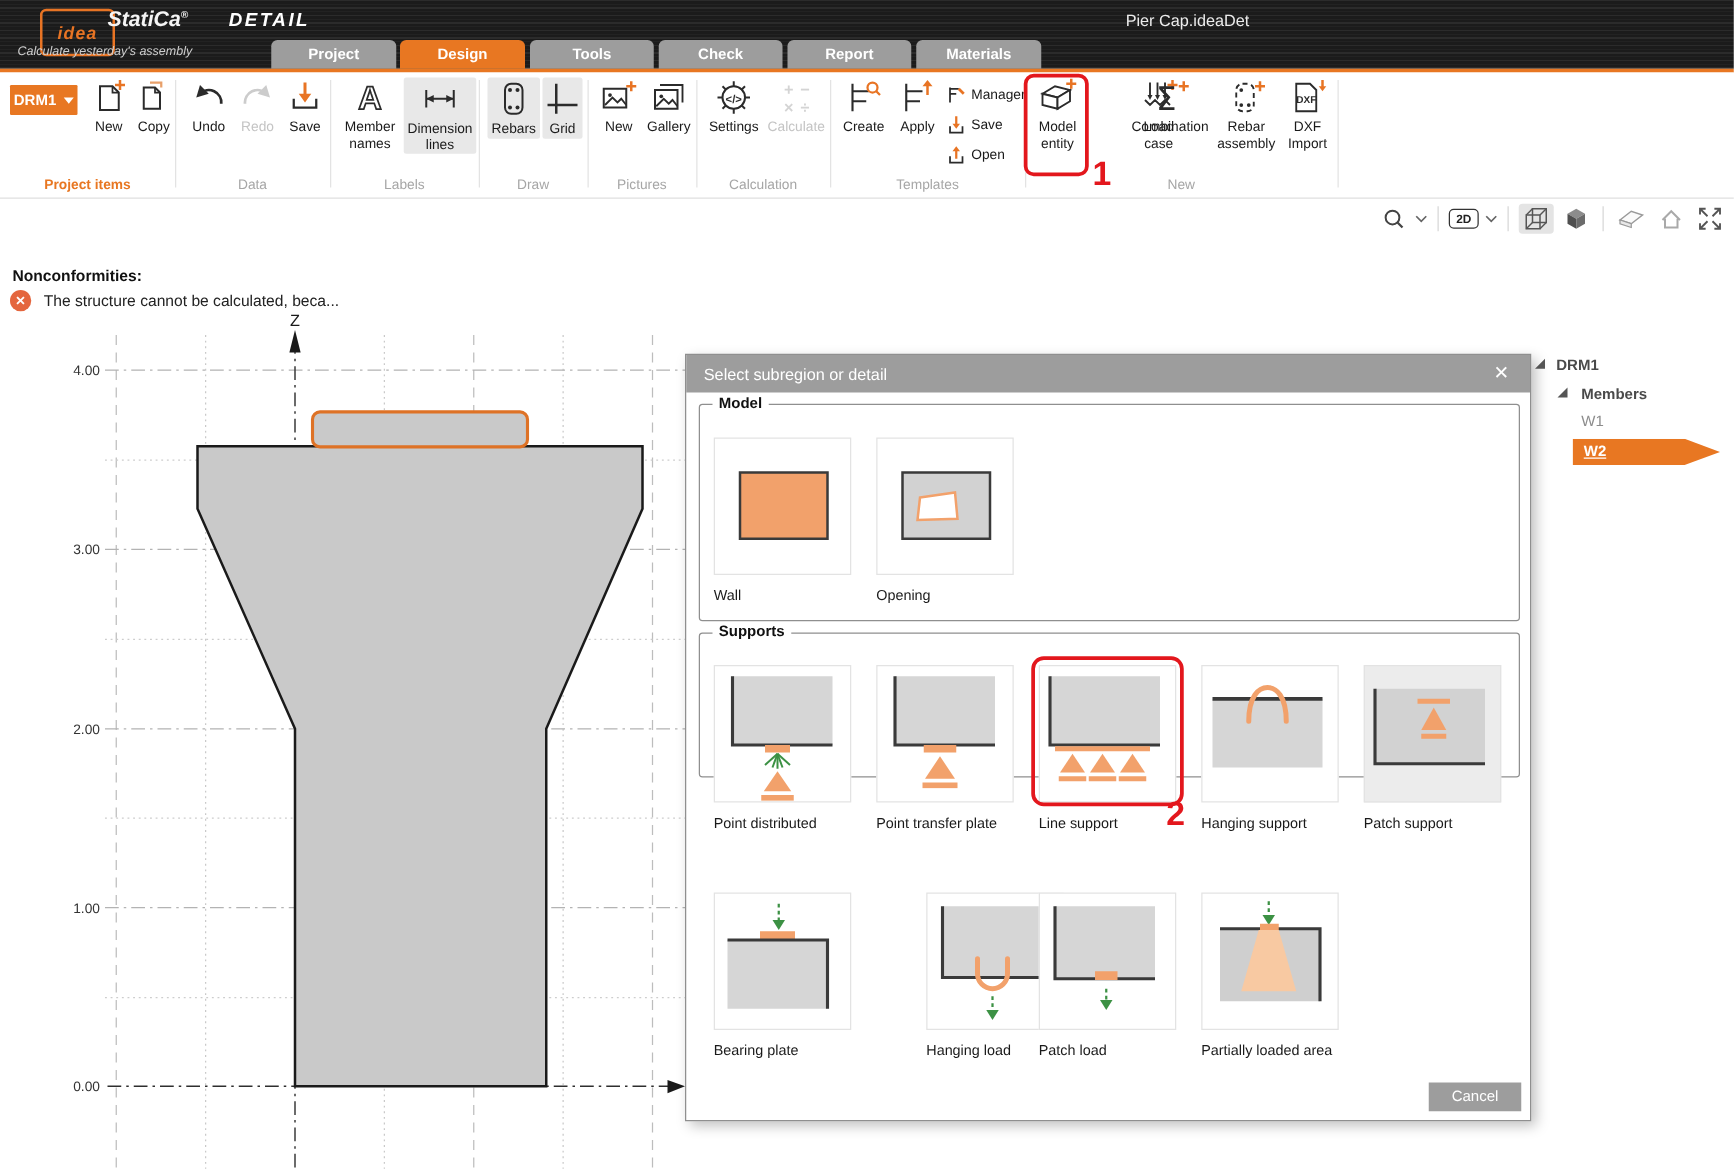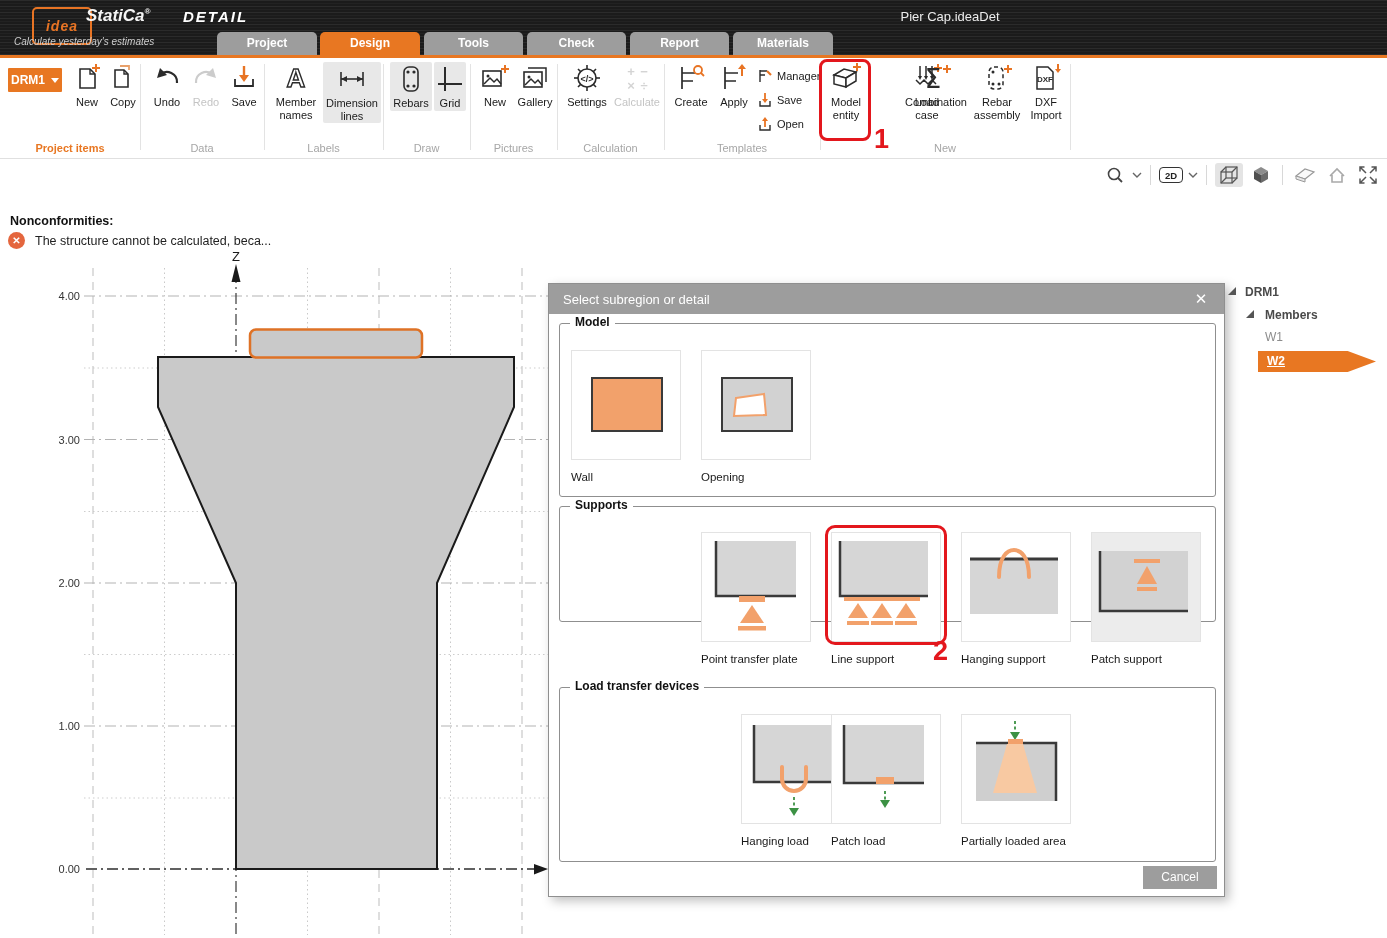--- a/index.html
+++ b/index.html
@@ -85,21 +85,21 @@
 </style>
 </head>
 <body>
 
 <div id="header">
   <div id="logo-box">
       <span>idea</span>
     </div>
   <div id="logo-statica"><span>StatiCa</span><sup>®</sup></div>
   <div id="app-name">DETAIL</div>
-  <div id="tagline">Calculate yesterday's estimates</div>
+  <div id="tagline">Calculate yesterday's assembly</div>
   <div id="doc-title">Pier Cap.ideaDet</div>
   <div class="tab" style="left:217px;width:100px;">Project</div>
   <div class="tab active" style="left:320px;width:100px;">Design</div>
   <div class="tab" style="left:424px;width:99px;">Tools</div>
   <div class="tab" style="left:527px;width:99px;">Check</div>
   <div class="tab" style="left:630px;width:99px;">Report</div>
   <div class="tab" style="left:733px;width:100px;">Materials</div>
 </div>
 <div id="orange-strip"></div>
 
@@ -464,20 +464,37 @@
     <div class="box"><svg width="110" height="110">
       <rect x="20" y="27" width="70" height="53" fill="#d2d2d2" stroke="#3a3a3a" stroke-width="2"></rect>
       <polygon points="34,47 62,43 64,64 32,65" fill="#fff" stroke="#F2A16B" stroke-width="2"></polygon>
     </svg></div>
     <div class="cap">Opening</div>
   </div>
 
   <div class="grpbox" style="left:10px;top:222px;width:657px;height:116px;">
     <span class="legend">Supports</span>
   </div>
+  <div class="tile" style="left:22px;top:248px;">
+    <div class="box"><svg width="110" height="110">
+      <rect x="14" y="8" width="80" height="55" fill="#d6d6d6"></rect>
+      <path d="M14 8 V63 H94" fill="none" stroke="#3a3a3a" stroke-width="2.5"></path>
+      <rect x="40" y="63" width="20" height="6" fill="#F2A16B"></rect>
+      <g stroke="#3C9144" stroke-width="1.6" fill="none">
+        <line x1="50" y1="70" x2="40" y2="79"></line>
+            <line x1="50" y1="70" x2="46" y2="81"></line>
+        <line x1="50" y1="70" x2="50" y2="82"></line>
+            <line x1="50" y1="70" x2="54" y2="81"></line>
+            <line x1="50" y1="70" x2="60" y2="79"></line>
+      </g>
+      <polygon points="50,84 39,100 61,100" fill="#F2A16B"></polygon>
+      <rect x="37" y="103" width="26" height="4.5" fill="#F2A16B"></rect>
+    </svg></div>
+    <div class="cap">Point distributed</div>
+  </div>
   <div class="tile" style="left:152px;top:248px;">
     <div class="box"><svg width="110" height="110">
       <rect x="14" y="8" width="80" height="55" fill="#d6d6d6"></rect>
       <path d="M14 8 V63 H94" fill="none" stroke="#3a3a3a" stroke-width="2.5"></path>
       <rect x="37" y="63" width="26" height="6" fill="#F2A16B"></rect>
       <polygon points="50,72 38,90 62,90" fill="#F2A16B"></polygon>
       <rect x="36" y="93" width="28" height="4.5" fill="#F2A16B"></rect>
     </svg></div>
     <div class="cap">Point transfer plate</div>
   </div>
@@ -509,22 +526,29 @@
       <path d="M8 18 V78 H96" fill="none" stroke="#3a3a3a" stroke-width="2.5"></path>
       <rect x="42" y="26" width="26" height="4" fill="#F2A16B"></rect>
       <polygon points="55,33 45,51 65,51" fill="#F2A16B"></polygon>
       <rect x="45" y="54" width="20" height="4" fill="#F2A16B"></rect>
     </svg></div>
     <div class="cap">Patch support</div>
   </div>
   <div id="red-box-2"></div>
   <div id="red-num-2">2</div>
 
-  <div class="grpbox" style="left:10px;top:403px;width:657px;height:175px;">
-    <span class="legend">Load transfer devices</span>
+  <div class="tile" style="left:22px;top:430px;">
+    <div class="box"><svg width="110" height="110">
+      <line x1="51" y1="8" x2="51" y2="22" stroke="#3C9144" stroke-width="1.8" stroke-dasharray="3,2.5"></line>
+      <polygon points="46,21 56,21 51,29" fill="#3C9144"></polygon>
+      <rect x="36" y="30" width="28" height="7" fill="#F2A16B"></rect>
+      <rect x="10" y="37" width="80" height="55" fill="#d6d6d6"></rect>
+      <path d="M10 37 H90 V92" fill="none" stroke="#3a3a3a" stroke-width="2.5"></path>
+    </svg></div>
+    <div class="cap">Bearing plate</div>
   </div>
   <div class="tile" style="left:152px;top:430px;padding-left:40px;">
     <div class="box"><svg width="110" height="110">
       <rect x="12" y="10" width="80" height="57" fill="#d6d6d6"></rect>
       <path d="M12 10 V67 H92" fill="none" stroke="#3a3a3a" stroke-width="2.5"></path>
       <path d="M40 52 v12 a12 12 0 0 0 24 0 v-12" fill="none" stroke="#F2A16B" stroke-width="4" stroke-linecap="round"></path>
       <line x1="52" y1="82" x2="52" y2="94" stroke="#3C9144" stroke-width="1.8" stroke-dasharray="3,2.5"></line>
       <polygon points="47,93 57,93 52,101" fill="#3C9144"></polygon>
     </svg></div>
     <div class="cap">Hanging load</div>

